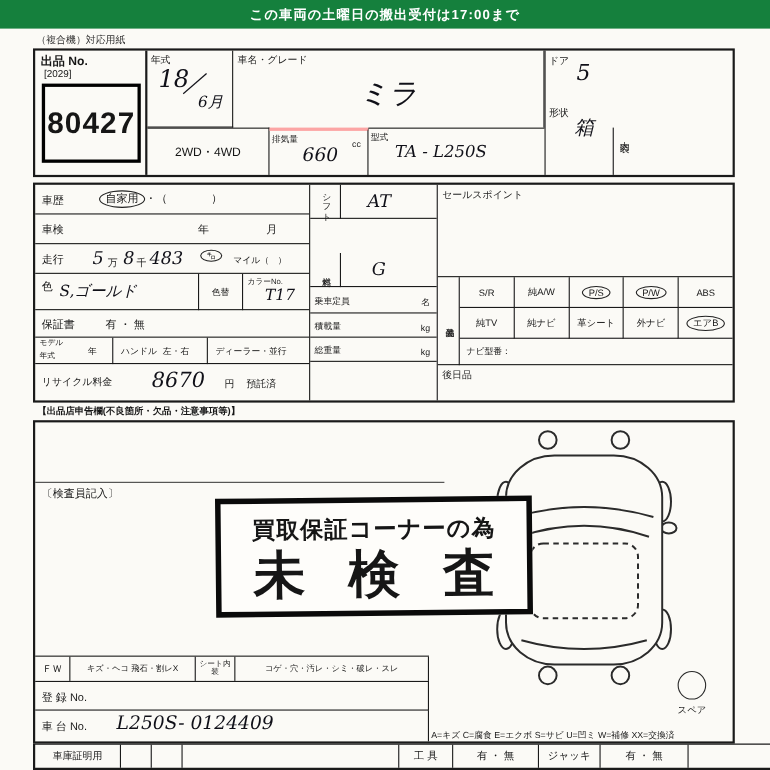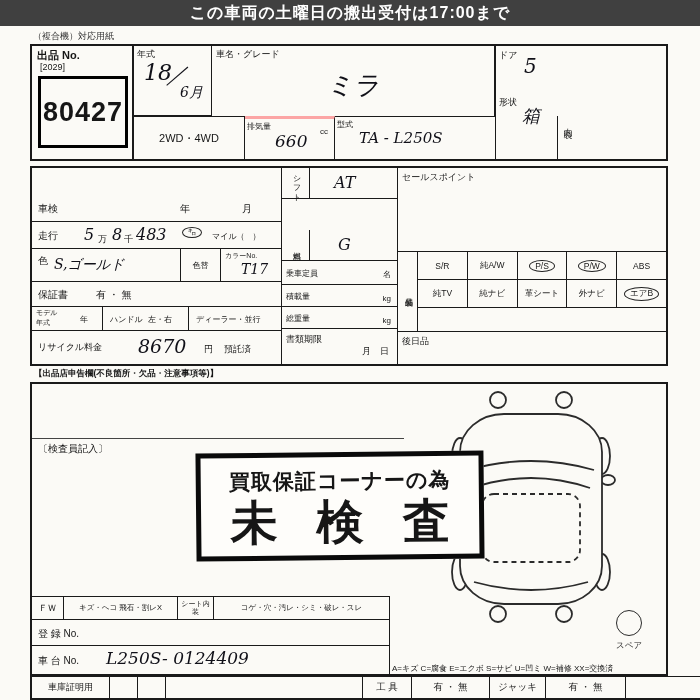--- a/index.html
+++ b/index.html
@@ -1,18 +1,18 @@
 <!DOCTYPE html>
 <html><head>
 <meta charset="utf-8">
 <style>
   *{margin:0;padding:0;box-sizing:border-box}
   body{font-family:"Liberation Sans","DejaVu Sans",sans-serif;background:#d8d8d4}
   .page{position:relative;width:700px;height:700px;background:#fbfaf6;color:#161616;overflow:hidden;margin:0 auto}
-  .banner{position:absolute;left:0;top:0;width:700px;height:26px;background:#404040;color:#fff;display:flex;align-items:center;justify-content:center;font-size:16px;font-weight:bold;letter-spacing:1px}
+  .banner{position:absolute;left:0;top:0;width:700px;height:26px;background:#15803d;color:#fff;display:flex;align-items:center;justify-content:center;font-size:12px;font-weight:bold;letter-spacing:1px}
   .note{position:absolute;font-size:9px;color:#333;white-space:nowrap}
   .box{position:absolute;border:2px solid #1a1a1a}
   .cell{position:absolute}
   .lbl{position:absolute;font-size:9px;color:#222;white-space:nowrap}
   .txt{position:absolute;white-space:nowrap}
   .hw{font-family:"DejaVu Serif","Liberation Serif",serif;font-style:italic;color:#101018;white-space:nowrap}
   .circ{display:inline-block;border:1.5px solid #222;border-radius:50%;padding:0 5px}
   .vert{writing-mode:vertical-rl;text-orientation:upright}
   .bdr{border-right:1px solid #1a1a1a}
   .bdb{border-bottom:1px solid #1a1a1a}
@@ -81,20 +81,24 @@
 
     <div class="cell" style="left:525px;top:70px;width:109px;height:43px;border-left:1px solid #1a1a1a">
       <span class="vert txt" style="left:3px;top:5px;font-size:9px;letter-spacing:2px">内装</span>
     </div>
   </div>
 
   <div class="box" style="left:30px;top:166px;width:638px;height:200px">
 
     <div class="cell bdr" style="left:0;top:0;width:250px;height:196px">
 
+      <div class="cell bdb" style="left:0;top:0;width:100%;height:27px">
+        <span class="txt" style="left:6px;top:7px;font-size:10px">車歴</span>
+        <span class="txt" style="left:58px;top:5px;font-size:10px"><span class="circ">自家用</span><span>・（　　　　）</span></span>
+      </div>
 
       <div class="cell bdb" style="left:0;top:27px;width:100%;height:27px">
         <span class="txt" style="left:6px;top:7px;font-size:10px">車検</span>
         <span class="txt" style="left:148px;top:7px;font-size:10px">年</span>
         <span class="txt" style="left:210px;top:7px;font-size:10px">月</span>
       </div>
 
       <div class="cell bdb" style="left:0;top:54px;width:100%;height:27px">
         <span class="txt" style="left:6px;top:7px;font-size:10px">走行</span>
         <span class="hw txt" style="left:52px;top:3px;font-size:16px">5</span>
@@ -161,24 +165,20 @@
         <span class="txt" style="right:6px;bottom:4px;font-size:8px">名</span>
       </div>
       <div class="cell bdb" style="left:0;top:117px;width:100%;height:22px">
         <span class="txt" style="left:4px;top:6px;font-size:8px">積載量</span>
         <span class="txt" style="right:6px;bottom:3px;font-size:8px">kg</span>
       </div>
       <div class="cell bdb" style="left:0;top:139px;width:100%;height:22px">
         <span class="txt" style="left:4px;top:6px;font-size:8px">総重量</span>
         <span class="txt" style="right:6px;bottom:3px;font-size:8px">kg</span>
       </div>
-      <div class="cell" style="left:0;top:161px;width:100%;height:35px">
-        <span class="txt" style="left:4px;top:4px;font-size:9px">書類期限</span>
-        <span class="txt" style="right:8px;bottom:6px;font-size:9px">月　日</span>
-      </div>
     </div>
 
     <div class="cell" style="left:365px;top:0;width:269px;height:196px;border-left:1px solid #1a1a1a">
 
       <div class="cell bdb" style="left:0;top:0;width:100%;height:84px">
         <span class="lbl" style="left:4px;top:3px">セールスポイント</span>
       </div>
 
       <div class="cell bdb" style="left:0;top:84px;width:100%;height:80px">
         <div class="cell bdr flexc" style="left:0;top:0;width:20px;height:80px">
@@ -210,20 +210,23 @@
             </div>
           <div class="eqcell">
               <span>革シート</span>
             </div>
           <div class="eqcell">
               <span>外ナビ</span>
             </div>
           <div class="eqcell">
               <span class="circ">エアB</span>
             </div>
+        </div>
+        <div class="cell" style="left:20px;top:56px;width:248px;height:24px">
+          <span class="txt" style="left:6px;top:6px;font-size:8px">ナビ型番：</span>
         </div>
       </div>
 
       <div class="cell" style="left:0;top:164px;width:100%;height:32px">
         <span class="lbl" style="left:4px;top:3px">後日品</span>
       </div>
     </div>
   </div>
 
   <div class="txt" style="left:34px;top:368px;font-size:8.5px;font-weight:600">【出品店申告欄(不良箇所・欠品・注意事項等)】</div>

